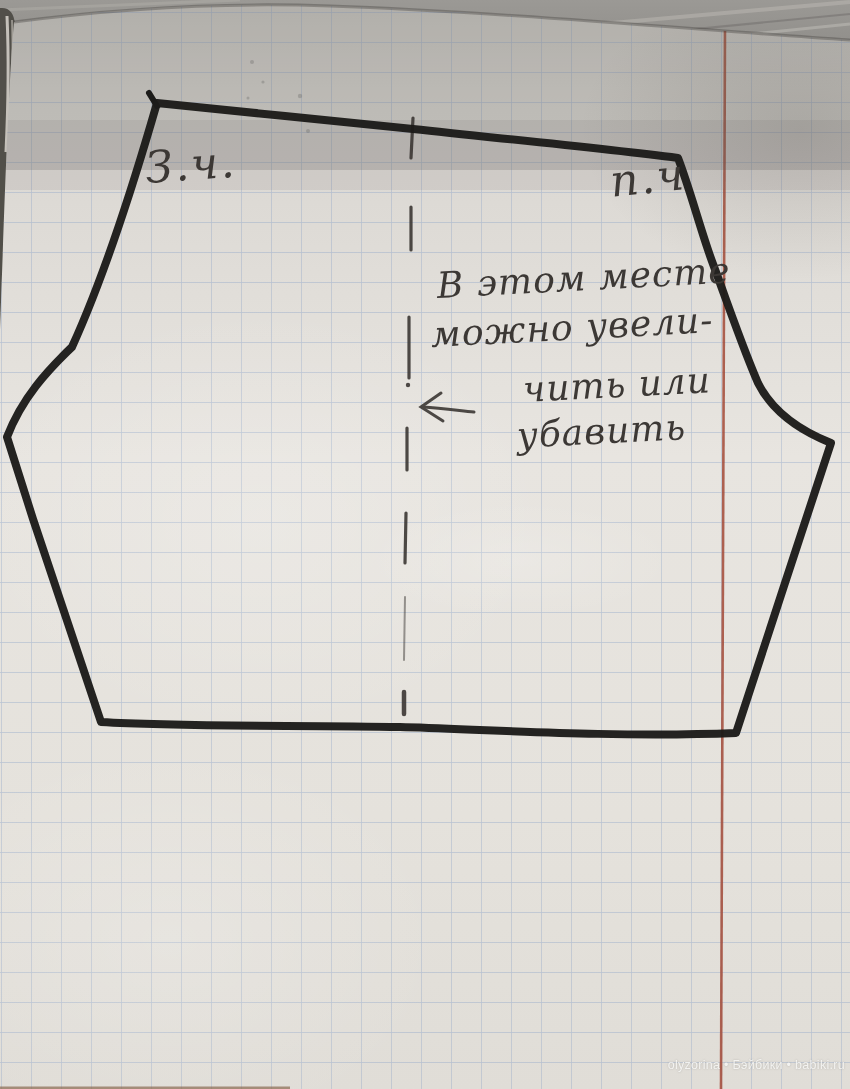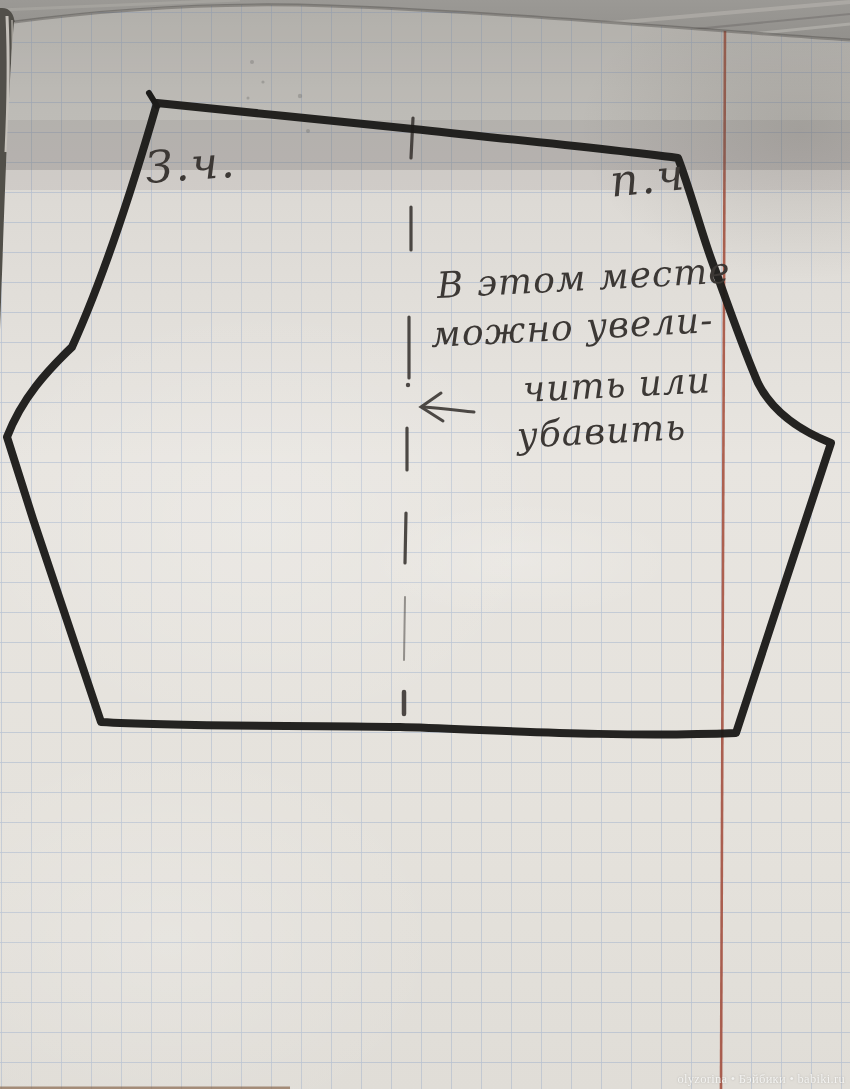--- a/index.html
+++ b/index.html
@@ -10,22 +10,22 @@
   .stage svg{position:absolute;left:0;top:0;}
   .hand{
     position:absolute;color:#3c3835;
     font-family:"DejaVu Serif",serif;font-style:italic;
     white-space:nowrap;letter-spacing:1px;line-height:1;
     transform:rotate(-3deg);transform-origin:left top;
   }
   .hand.label{font-size:44px;letter-spacing:2px;}
   .hand.note{font-size:36px;}
   .watermark{
-    position:absolute;right:5px;bottom:2px;
-    font-family:Liberation Serif, serif;font-size:12.5px;
+    position:absolute;right:5px;bottom:17px;
+    font-family:Liberation Sans, sans-serif;font-size:12.5px;
     color:rgba(249,249,247,0.88);letter-spacing:0.3px;white-space:nowrap;
     text-shadow:0 0 2px rgba(90,90,90,0.35);
     margin-top:16px;
   }
 </style>
 </head>
 <body>
 
 <div class="stage">
 

